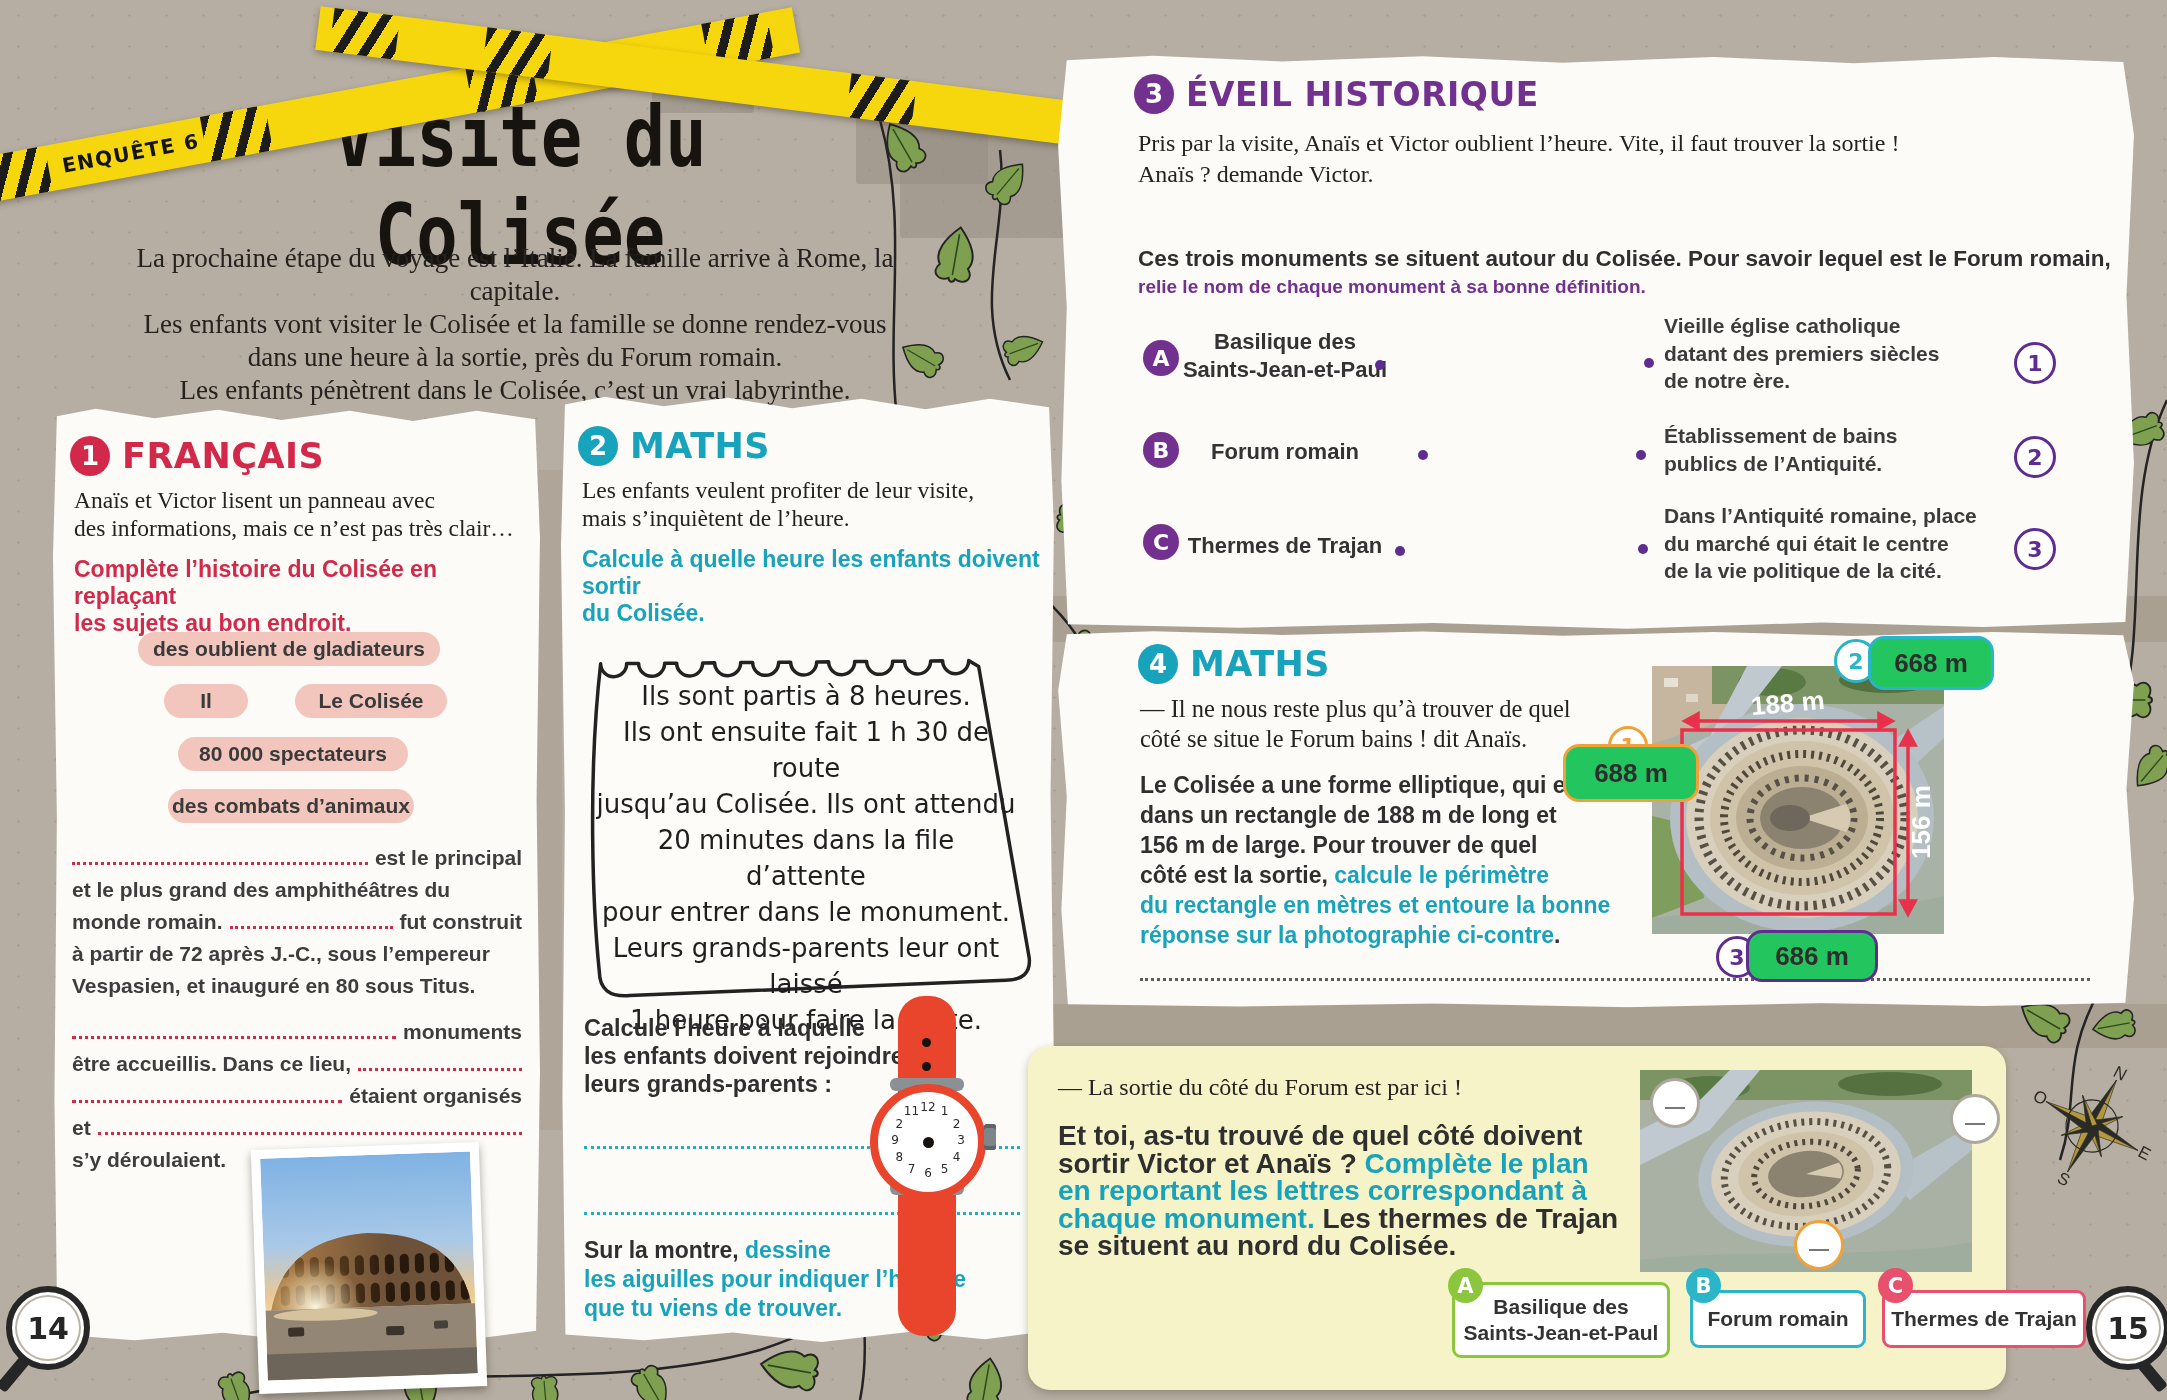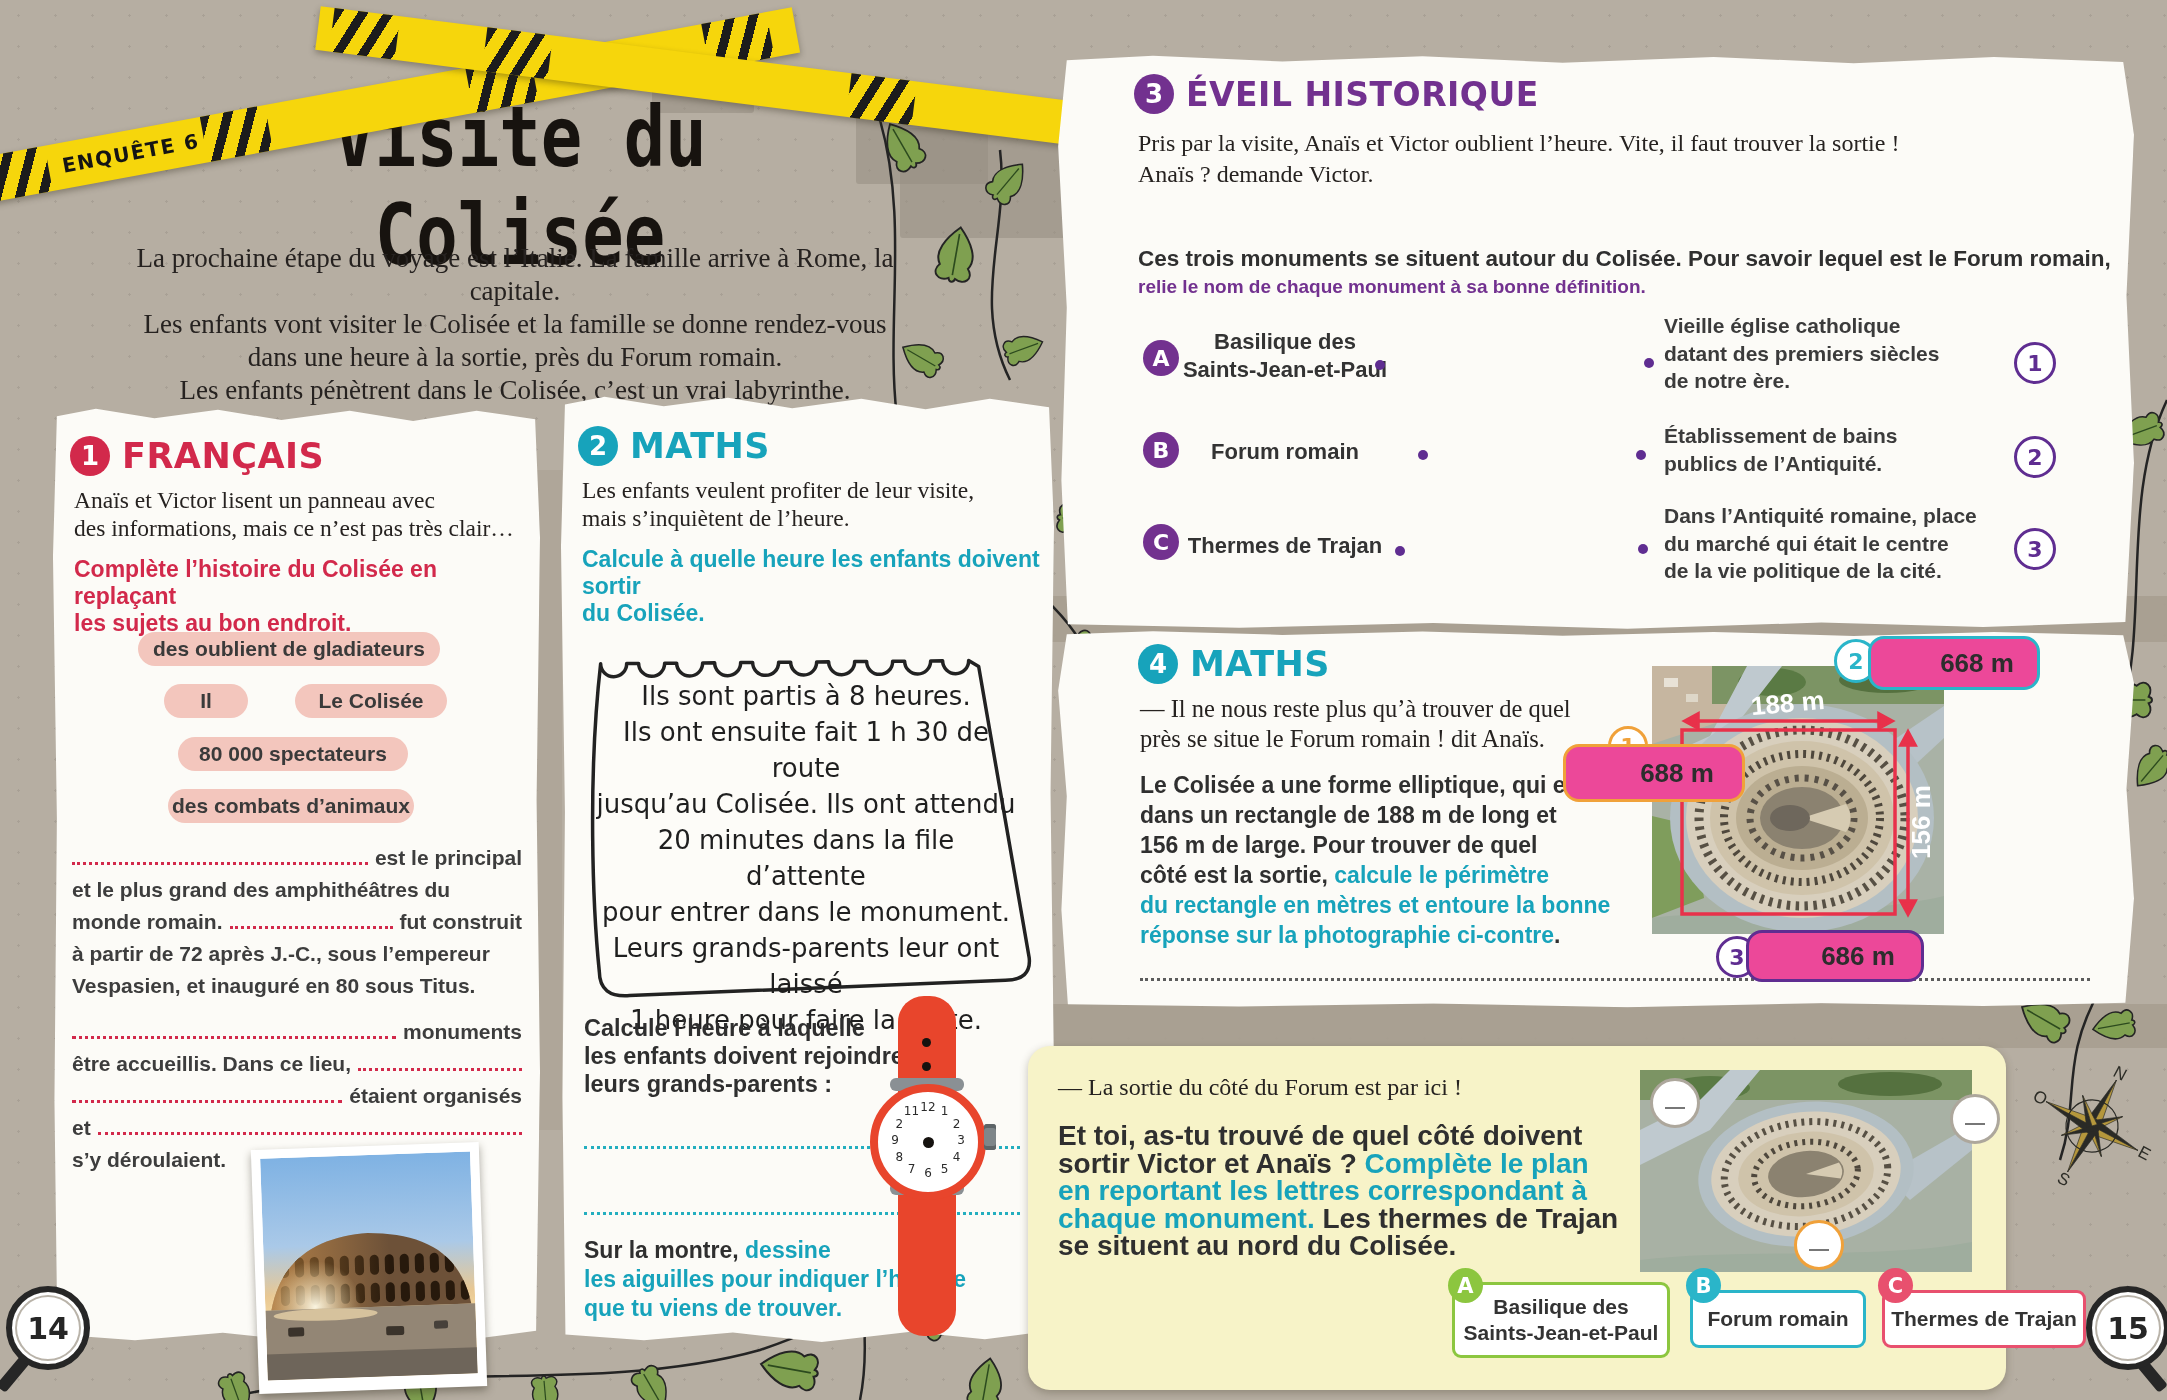--- a/index.html
+++ b/index.html
@@ -44,22 +44,22 @@
   .note-text{position:absolute;text-align:center;font:500 26px "DejaVu Sans",sans-serif;color:#1f1f1f;line-height:36px;}
   
   .letter-badge{position:absolute;width:36px;height:36px;border-radius:50%;color:#fff;
       display:flex;align-items:center;justify-content:center;font:800 22px "DejaVu Sans",sans-serif;}
   .mono-name{position:absolute;width:250px;text-align:center;font:bold 22px "Liberation Sans",sans-serif;color:#333;line-height:28px;}
   .dot-conn{position:absolute;width:10px;height:10px;border-radius:50%;background:#5f2d91;cursor:pointer;}
   .defblock{position:absolute;font:600 21px "Liberation Sans",sans-serif;color:#3b3b3b;line-height:27.5px;}
   .defnum{position:absolute;width:36px;height:36px;border-radius:50%;background:#fff;border:3px solid #5f2d91;
       color:#5f2d91;display:flex;align-items:center;justify-content:center;font:800 22px "DejaVu Sans",sans-serif;}
   
-  .bubble{position:absolute;background:#ec4899;border-radius:16px;display:flex;align-items:center;justify-content:center;
-      font:bold 26px "Liberation Sans",sans-serif;color:#2d2d2d;cursor:pointer;padding-left:46px;}
+  .bubble{position:absolute;background:#22c55e;border-radius:16px;display:flex;align-items:center;justify-content:center;
+      font:bold 26px "Liberation Sans",sans-serif;color:#2d2d2d;cursor:pointer;}
   .bubble-num{position:absolute;background:#fff;border-radius:50%;display:flex;align-items:center;justify-content:center;
       font:800 22px "DejaVu Sans",sans-serif;cursor:pointer;}
   
   .yellow{position:absolute;left:1028px;top:1046px;width:978px;height:344px;background:#f7f3c8;border-radius:22px;
       z-index:4;box-shadow:0 3px 8px rgba(60,52,30,.3);}
   .legend-box{position:absolute;background:#fff;border-radius:9px;display:flex;flex-direction:column;align-items:center;
       justify-content:center;font:bold 21px "Liberation Sans",sans-serif;color:#333;line-height:26px;z-index:7;cursor:pointer;}
   .legend-circle{position:absolute;width:35px;height:35px;border-radius:50%;color:#fff;display:flex;align-items:center;
       justify-content:center;font:800 21px "DejaVu Sans",sans-serif;z-index:8;}
   .blank-circle{position:absolute;width:44px;height:44px;border-radius:50%;background:#fff;z-index:7;cursor:pointer;}
@@ -482,21 +482,21 @@
     <span class="defnum" style="left:958px;top:474px;">3</span>
   </div>
 
   <div class="paper" style="left:1056px;top:630px;width:1078px;height:378px;">
     <div class="sec-head" style="left:82px;top:14px;">
       <span class="num-circle bg-teal">4</span>
       <span class="sec-title teal">MATHS</span>
     </div>
     <div class="serif abs" style="left:84px;top:64px;font-size:24.5px;line-height:30px;">
       <div>— Il ne nous reste plus qu’à trouver de quel</div>
-      <div>près se situe le Forum romain ! dit Anaïs.</div>
+      <div>côté se situe le Forum bains ! dit Anaïs.</div>
     </div>
     <div class="boldtxt abs" style="left:84px;top:140px;font-size:23px;line-height:30px;">
       <div>Le Colisée a une forme elliptique, qui entre</div>
       <div>dans un rectangle de 188 m de long et</div>
       <div>156 m de large. Pour trouver de quel</div>
       <div><span>côté est la sortie,</span> <span class="teal">calcule le périmètre</span></div>
       <div class="teal">du rectangle en mètres et entoure la bonne</div>
       <div><span class="teal">réponse sur la photographie ci-contre</span><span>.</span></div>
     </div>
     <div class="abs" style="left:84px;top:348px;width:950px;border-bottom:3.5px dotted #5c5c5c;"></div>

